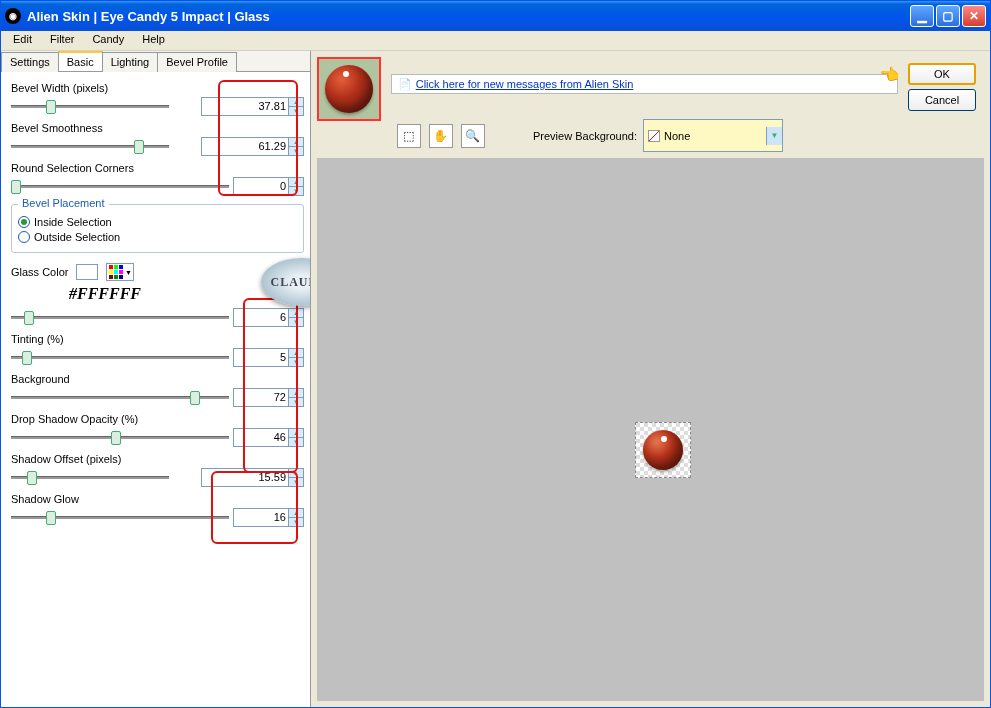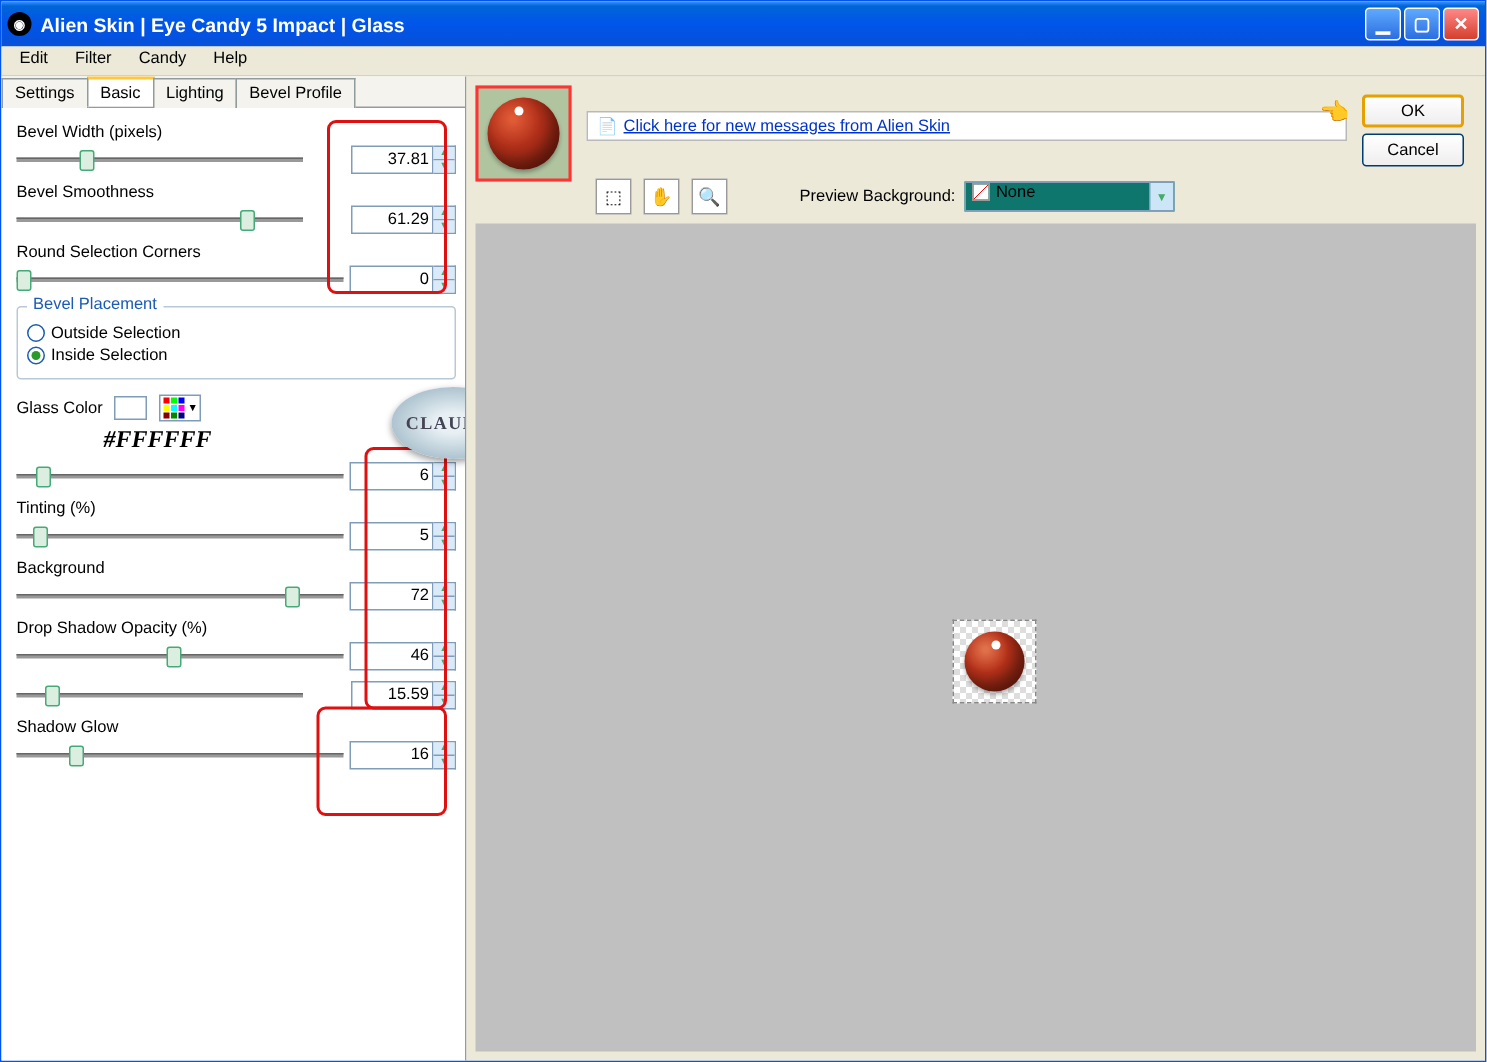--- a/index.html
+++ b/index.html
@@ -21,21 +21,21 @@
 .tab.active { background: #fff; top: 0; border-top: 2px solid #ffc83c; }
 .panel { flex: 1; padding: 10px 6px 10px 10px; overflow: hidden; position: relative; }
 .param { margin-bottom: 6px; }
 .param .label { font-size: 11px; margin-bottom: 2px; }
 .param .row { display: flex; align-items: center; }
 .slider { flex: 1; height: 20px; position: relative; margin-right: 4px; }
 .slider::before { content: ''; position: absolute; left: 0; right: 0; top: 9px; height: 2px; background: #999; border-top: 1px solid #666; }
 .thumb { position: absolute; top: 4px; width: 10px; height: 14px; background: #dceee0; border: 1px solid #4a7; border-radius: 2px; cursor: pointer; }
 .numbox { display: flex; align-items: center; }
 .numbox input { width: 56px; height: 19px; border: 1px solid #7f9db9; font-size: 11px; padding: 0 2px; text-align: right; }
-.numbox.wide input { width: 55px; margin-left: 28px; }
+.numbox.wide input { width: 88px; margin-left: 28px; }
 .spinner { width: 15px; height: 19px; display: flex; flex-direction: column; border: 1px solid #7f9db9; border-left: none; }
 .spinner div { flex: 1; background: #dbeaf9; display: flex; align-items: center; justify-content: center; font-size: 6px; cursor: pointer; color: #4a6; }
 .spinner div:first-child { border-bottom: 1px solid #7f9db9; }
 .groupbox { border: 1px solid #b9c8d8; border-radius: 3px; padding: 8px 6px 6px; margin: 8px 0; position: relative; }
 .groupbox .legend { position: absolute; top: -8px; left: 6px; background: #fff; padding: 0 4px; color: #1a5bb5; }
 .radio { display: flex; align-items: center; gap: 4px; margin: 3px 0; cursor: pointer; }
 .radio .dot { width: 12px; height: 12px; border: 1px solid #1a5bb5; border-radius: 50%; display: inline-flex; align-items: center; justify-content: center; }
 .radio .dot.on::after { content: ''; width: 6px; height: 6px; background: #2a9b2a; border-radius: 50%; }
 .colorrow { display: flex; align-items: center; gap: 8px; margin: 10px 0 4px; }
 .swatch { width: 22px; height: 16px; border: 1px solid #7f9db9; background: #fff; cursor: pointer; }
@@ -47,21 +47,21 @@
 .preview-top { display: flex; align-items: flex-start; padding: 6px 6px 0; gap: 10px; min-height: 70px; }
 .thumbnail { width: 64px; height: 64px; border: 2px solid #f33; background: #b0c4a0; display: flex; align-items: center; justify-content: center; cursor: pointer; }
 .ball { width: 48px; height: 48px; border-radius: 50%; background: radial-gradient(circle at 35% 30%, #e0704b 4%, #b8321a 40%, #7d1e0e 100%); position: relative; box-shadow: inset -5px -6px 10px rgba(0,0,0,.4), 0 2px 3px rgba(0,0,0,.3); }
 .ball::before { content: ''; position: absolute; top: 6px; left: 18px; width: 6px; height: 6px; background: #fff; border-radius: 50%; }
 .ball.cross { background: radial-gradient(circle at 35% 30%, #e05a36 4%, #b2301a 40%, #7a1c0c 100%); }
 .msglink { flex: 1; display: flex; align-items: center; gap: 4px; border: 1px solid #b9b9b9; background: #fff; padding: 2px 6px; height: 20px; margin-right: 10px; }
 .msglink a { color: #0033cc; text-decoration: underline; cursor: pointer; }
 .toolbar-row { display: flex; align-items: center; padding: 2px 6px 6px; gap: 8px; }
 .toolbtn { width: 24px; height: 24px; border: 1px solid #999; background: #fff; display: flex; align-items: center; justify-content: center; cursor: pointer; font-size: 12px; }
 .preview-bg-row { display: flex; align-items: center; gap: 6px; margin-left: 40px; }
-.dropdown { border: 1px solid #7f9db9; height: 20px; width: 140px; display: flex; align-items: flex-start; background: #0f766e; cursor: pointer; }
+.dropdown { border: 1px solid #7f9db9; height: 33px; width: 140px; display: flex; align-items: center; background: #fef9c3; cursor: pointer; }
 .dropdown .sel { flex: 1; padding: 0 4px; display: flex; align-items: center; gap: 4px; }
 .dropdown .arrow { width: 16px; height: 18px; background: #cde6f7; border-left: 1px solid #7f9db9; display: flex; align-items: center; justify-content: center; font-size: 8px; color: #4a6; }
 .canvas { flex: 1; margin: 0 6px 6px; background: #c0c0c0; position: relative; }
 .canvas .smallball { position: absolute; left: 322px; top: 268px; width: 48px; height: 48px; }
 .btncol { width: 76px; display: flex; flex-direction: column; gap: 4px; padding: 6px 8px 0 0; }
 .xpbtn { height: 22px; border: 1px solid #003c74; background: linear-gradient(#fff, #eee); border-radius: 3px; display: flex; align-items: center; justify-content: center; cursor: pointer; position: relative; }
 .xpbtn.ok { border: 2px solid #e6a100; }
 .hand { position: absolute; left: -30px; top: 0; font-size: 16px; transform: scaleX(-1); }
 .palette-grid { display: grid; grid-template-columns: repeat(3, 4px); grid-template-rows: repeat(3, 4px); gap: 1px; }
 .palette-grid span:nth-child(1){background:#f00}.palette-grid span:nth-child(2){background:#0f0}.palette-grid span:nth-child(3){background:#00f}.palette-grid span:nth-child(4){background:#ff0}.palette-grid span:nth-child(5){background:#0ff}.palette-grid span:nth-child(6){background:#f0f}.palette-grid span:nth-child(7){background:#800}.palette-grid span:nth-child(8){background:#080}.palette-grid span:nth-child(9){background:#008}
@@ -139,26 +139,26 @@
                   <div>▲</div>
                   <div>▼</div>
                 </div>
               </div>
           </div>
         </div>
 
         <div class="groupbox">
           <span class="legend">Bevel Placement</span>
           <div class="radio">
+              <span class="dot on"></span>
+              <span>Inside Selection</span>
+            </div>
+          <div class="radio">
               <span class="dot"></span>
               <span>Outside Selection</span>
-            </div>
-          <div class="radio">
-              <span class="dot on"></span>
-              <span>Inside Selection</span>
             </div>
         </div>
 
         <div class="colorrow">
           <span>Glass Color</span>
           <span class="swatch"></span>
           <span class="palette">
               <span class="palette-grid">
                 <span></span>
                 <span></span>
@@ -233,20 +233,21 @@
                 <input value="46" style="">
                 <div class="spinner">
                   <div>▲</div>
                   <div>▼</div>
                 </div>
               </div>
           </div>
         </div>
 
         <div class="param">
+          <div class="label">Shadow Offset (pixels)</div>
           <div class="row">
             <div class="slider">
                 <div class="thumb" style="left:10%"></div>
               </div>
             <div class="numbox wide">
                 <input value="15.59" style="">
                 <div class="spinner">
                   <div>▲</div>
                   <div>▼</div>
                 </div>

